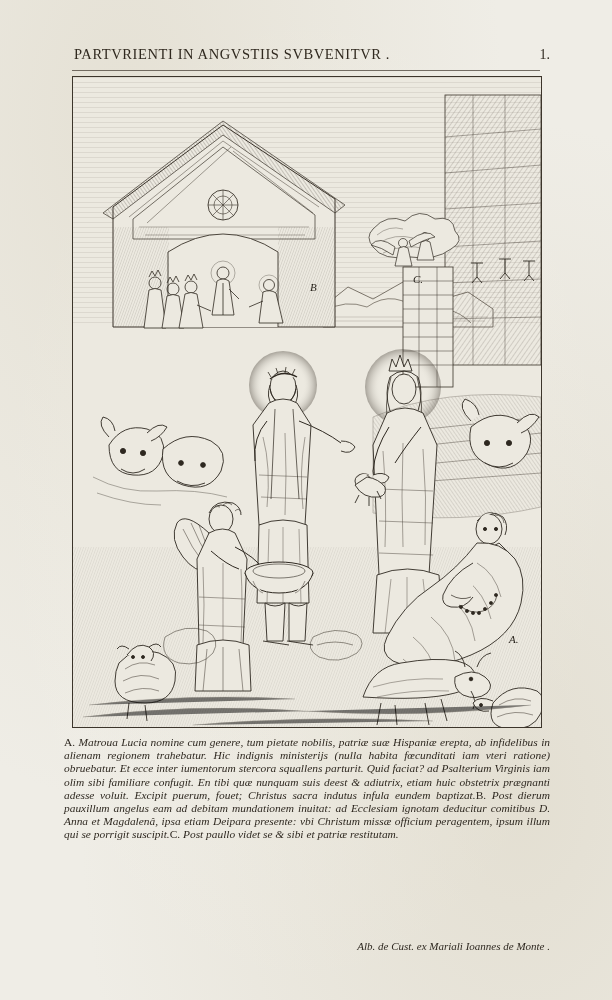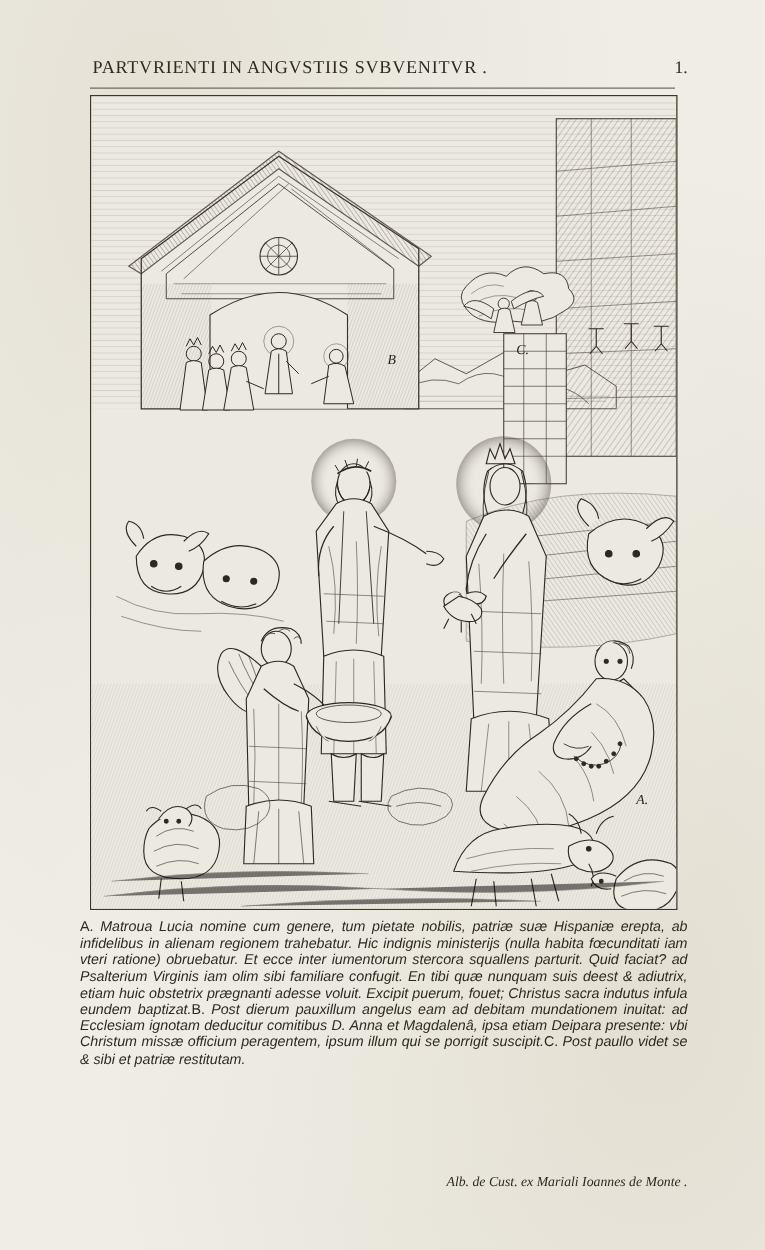--- a/index.html
+++ b/index.html
@@ -85,21 +85,21 @@
   .caption {
     position: absolute;
     left: 8px;
     top: 700px;
     width: 486px;
     font-size: 11.4px;
     line-height: 13.2px;
     color: #2e2820;
     font-style: italic;
     text-align: justify;
-    font-family: Liberation Sans, sans-serif;
+    font-family: Liberation Serif, serif;
   }
   .caption .para {
     margin: 0 0 0 0;
     text-indent: 0;
   }
   .caption .letter {
     font-style: normal;
     font-weight: normal;
   }
   .attrib {

